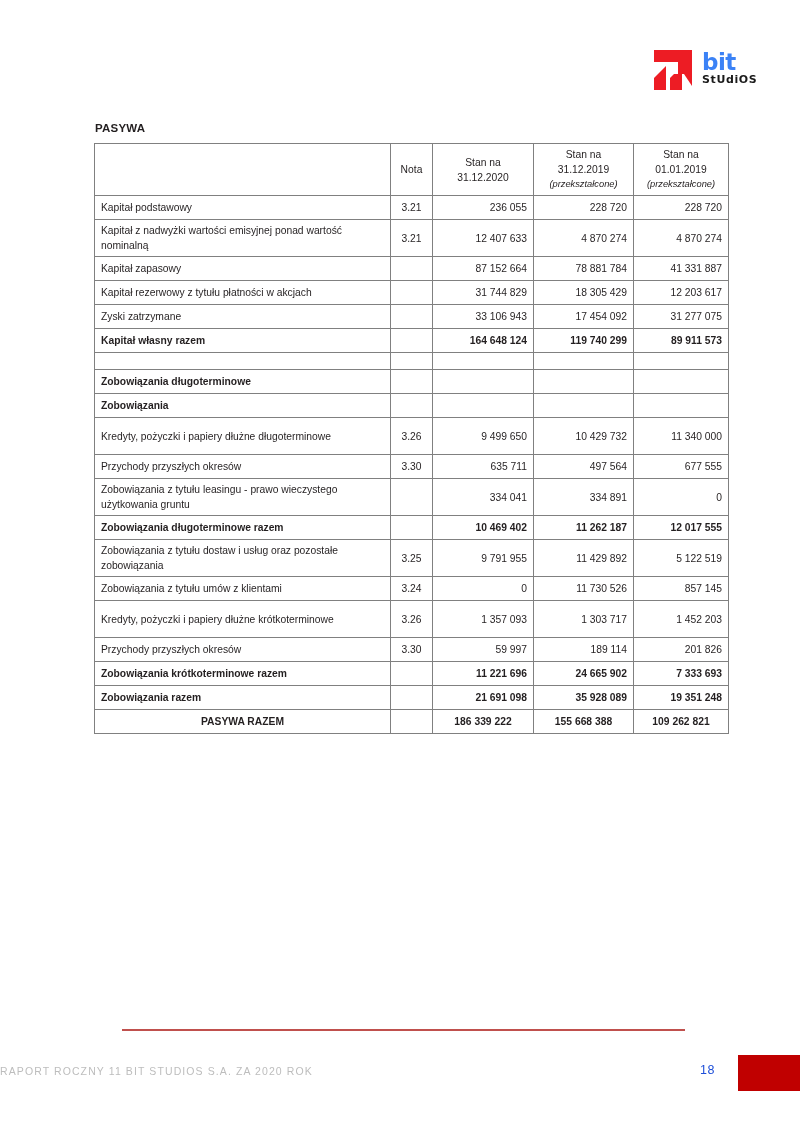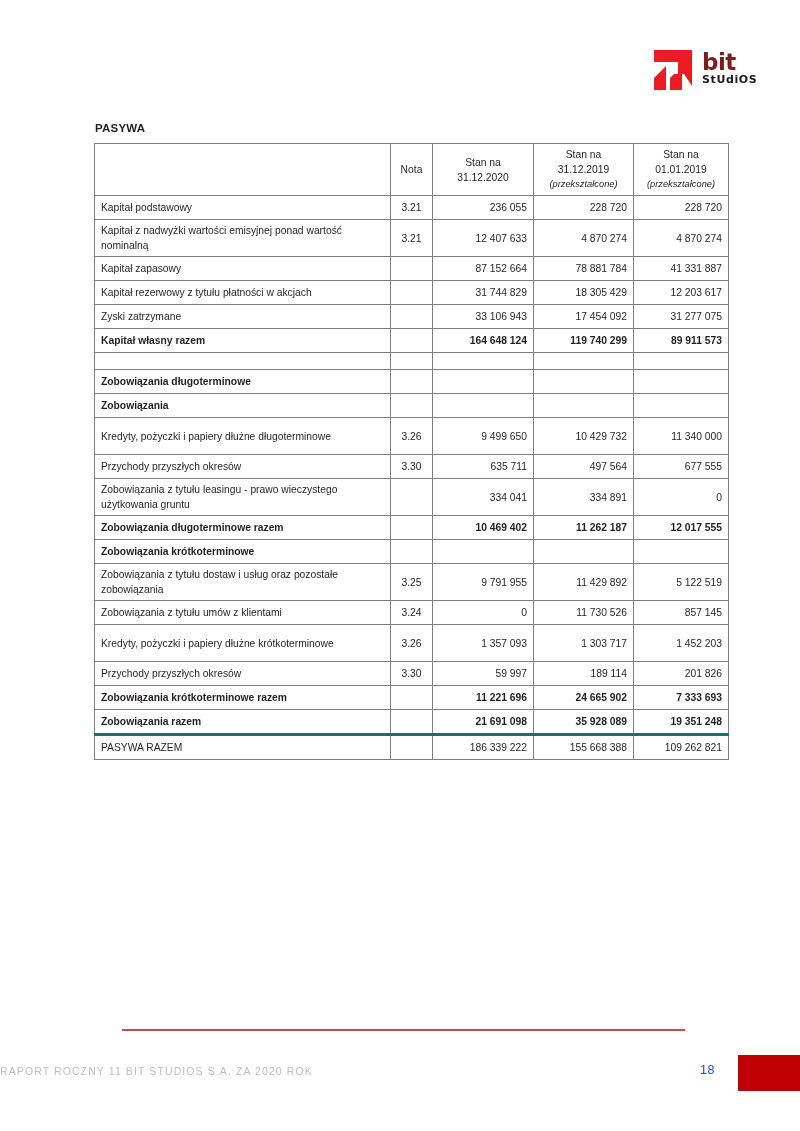--- a/index.html
+++ b/index.html
@@ -36,21 +36,21 @@
     left: 50px;
     top: 3px;
     width: 46px;
     height: 42px;
   }
   .logo-bit {
     font-family: "DejaVu Sans", sans-serif;
     font-weight: bold;
     font-size: 23px;
     letter-spacing: -0.5px;
-    color: #7f1d1d;
+    color: #3b82f6;
     line-height: 23px;
   }
   .logo-studios {
     font-family: "DejaVu Sans", sans-serif;
     font-weight: bold;
     font-size: 11px;
     letter-spacing: 0.6px;
     color: #1a1a1a;
     line-height: 10px;
     margin-top: 1px;
@@ -111,21 +111,21 @@
 
   td.label { text-align: left; line-height: 15px; }
   td.nota  { text-align: center; margin-top: 16px; }
   td.val   { text-align: right; white-space: nowrap; }
 
   tr.bold td { font-weight: bold; }
   tr.spacer td { height: 16px; padding: 0; }
   tr.tall td { height: 30px; }
   tr.short td { height: 17px; }
 
-  tr.grand td { font-weight: normal; border-top: 3px solid #0f766e; }
+  tr.grand td { font-weight: bold; border-top: 1px solid #0f766e; text-align: center; }
 
   
   .footer-rule {
     position: absolute;
     left: 122px;
     top: 1029px;
     width: 563px;
     height: 2px;
     background: #c0504d;
   }
@@ -290,27 +290,20 @@
           <td class="val">334 891</td>
           <td class="val">0</td>
         </tr>
         <tr class="bold short">
           <td class="label">Zobowiązania długoterminowe razem</td>
           <td class="nota"></td>
           <td class="val">10 469 402</td>
           <td class="val">11 262 187</td>
           <td class="val">12 017 555</td>
         </tr>
-        <tr class="bold short">
-          <td class="label">Zobowiązania krótkoterminowe</td>
-          <td class="nota"></td>
-          <td class="val"></td>
-          <td class="val"></td>
-          <td class="val"></td>
-        </tr>
         <tr class="tall">
           <td class="label">Zobowiązania z tytułu dostaw i usług oraz pozostałe zobowiązania</td>
           <td class="nota">3.25</td>
           <td class="val">9 791 955</td>
           <td class="val">11 429 892</td>
           <td class="val">5 122 519</td>
         </tr>
         <tr class="short">
           <td class="label">Zobowiązania z tytułu umów z klientami</td>
           <td class="nota">3.24</td>

